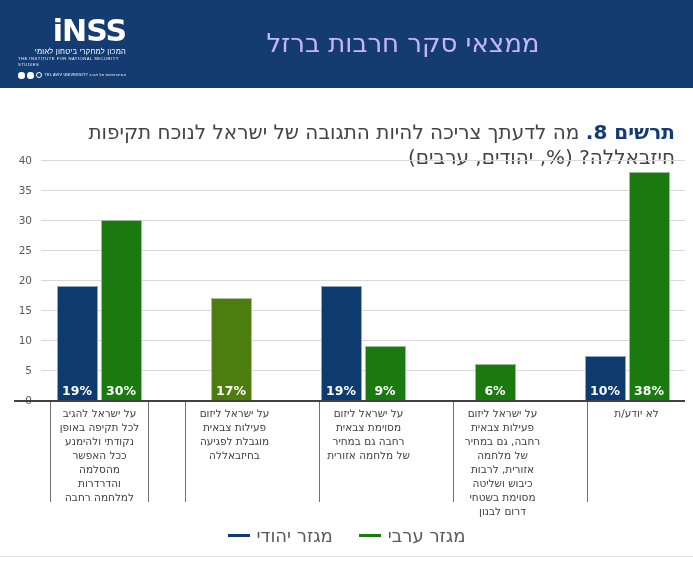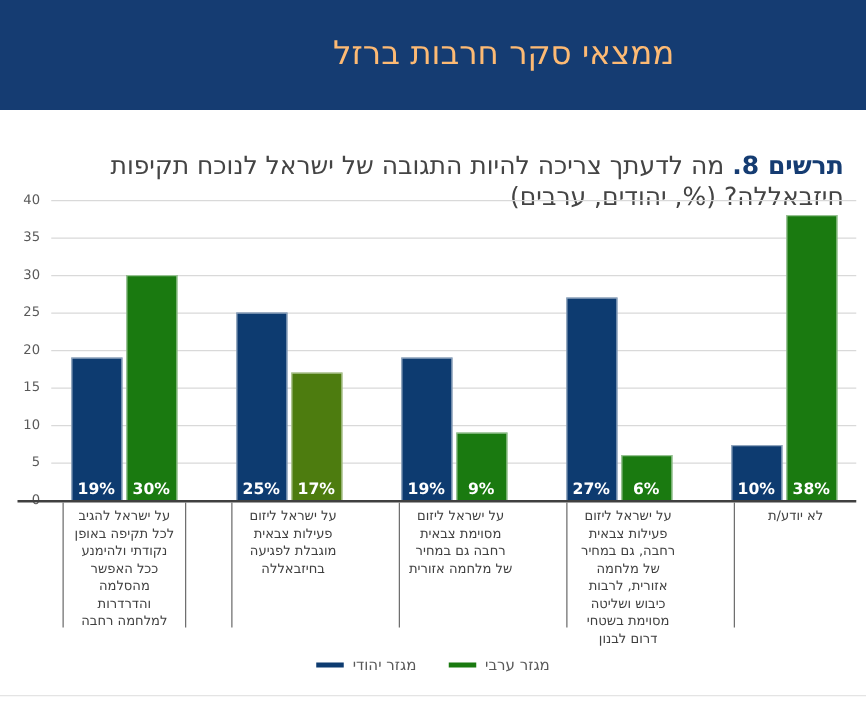--- a/index.html
+++ b/index.html
@@ -77,21 +77,21 @@
     line-height: 4.8px;
     text-align: right;
     letter-spacing: .2px;
   }
   .header-title {
     position: absolute;
     right: 30px;
     top: 28px;
     width: 520px;
     text-align: center;
-    color: #fdba74;
+    color: #c4b5fd;
     font-size: 26px;
     font-weight: normal;
     direction: rtl;
     font-family: "DejaVu Sans", sans-serif;
   }
 
   
   .caption {
     position: absolute;
     right: 18px;
@@ -224,37 +224,50 @@
     justify-content: center;
     align-items: center;
     gap: 26px;
     direction: rtl;
   }
   .legend-item {
     display: flex;
     flex-direction: row-reverse;
     align-items: center;
     gap: 7px;
-    font-size: 12px;
+    font-size: 18px;
     color: #595959;
     font-family: "DejaVu Sans", sans-serif;
   }
   .swatch { display: block; width: 22px; height: 3.5px; }
 
   .footer-rule {
     position: absolute;
     left: 0; top: 556px;
     width: 693px; height: 1px;
     background: #e4e4e4;
   }
 </style>
 </head>
 <body>
 
 <div class="header">
+  <div class="logo">
+    <div class="logo-mark">iNSS</div>
+    <div class="logo-heb">המכון למחקרי ביטחון לאומי</div>
+    <div class="logo-eng">THE INSTITUTE FOR NATIONAL SECURITY STUDIES</div>
+    <div class="logo-bottom">
+      <div class="logo-dots">
+          <i></i>
+          <i></i>
+          <i class="hollow"></i>
+        </div>
+      <div class="logo-univ">TEL AVIV UNIVERSITY אוניברסיטת תל אביב</div>
+    </div>
+  </div>
   <div class="header-title">ממצאי סקר חרבות ברזל</div>
 </div>
 
 <div class="caption">
   <b>תרשים 8.</b>
   <span>מה לדעתך צריכה להיות התגובה של ישראל לנוכח תקיפות חיזבאללה?</span>
   <span>(%, יהודים, ערבים)</span>
 </div>
 
 <div class="chart">
@@ -284,39 +297,33 @@
     <div class="groups">
         <div class="group">
           <div class="bar jew" style="height: 114px; background: rgb(13, 59, 112);">
             <span class="val">19%</span>
           </div>
           <div class="bar arab" style="height: 180px; background: rgb(26, 122, 16);">
             <span class="val">30%</span>
           </div>
         </div>
         <div class="group">
-          <div class="bar jew" style="height: 150px; background: rgb(13, 59, 112);">
-            <span class="val">25%</span>
-          </div>
           <div class="bar arab" style="height: 102px; background: #4d7c0f;">
             <span class="val">17%</span>
           </div>
         </div>
         <div class="group">
           <div class="bar jew" style="height: 114px; background: rgb(13, 59, 112);">
             <span class="val">19%</span>
           </div>
           <div class="bar arab" style="height: 54px; background: rgb(26, 122, 16);">
             <span class="val">9%</span>
           </div>
         </div>
         <div class="group">
-          <div class="bar jew" style="height: 162px; background: rgb(13, 59, 112);">
-            <span class="val">27%</span>
-          </div>
           <div class="bar arab" style="height: 36px; background: rgb(26, 122, 16);">
             <span class="val">6%</span>
           </div>
         </div>
         <div class="group">
           <div class="bar jew" style="height: 44px; background: rgb(13, 59, 112);">
             <span class="val">10%</span>
           </div>
           <div class="bar arab" style="height: 228px; background: rgb(26, 122, 16);">
             <span class="val">38%</span>

